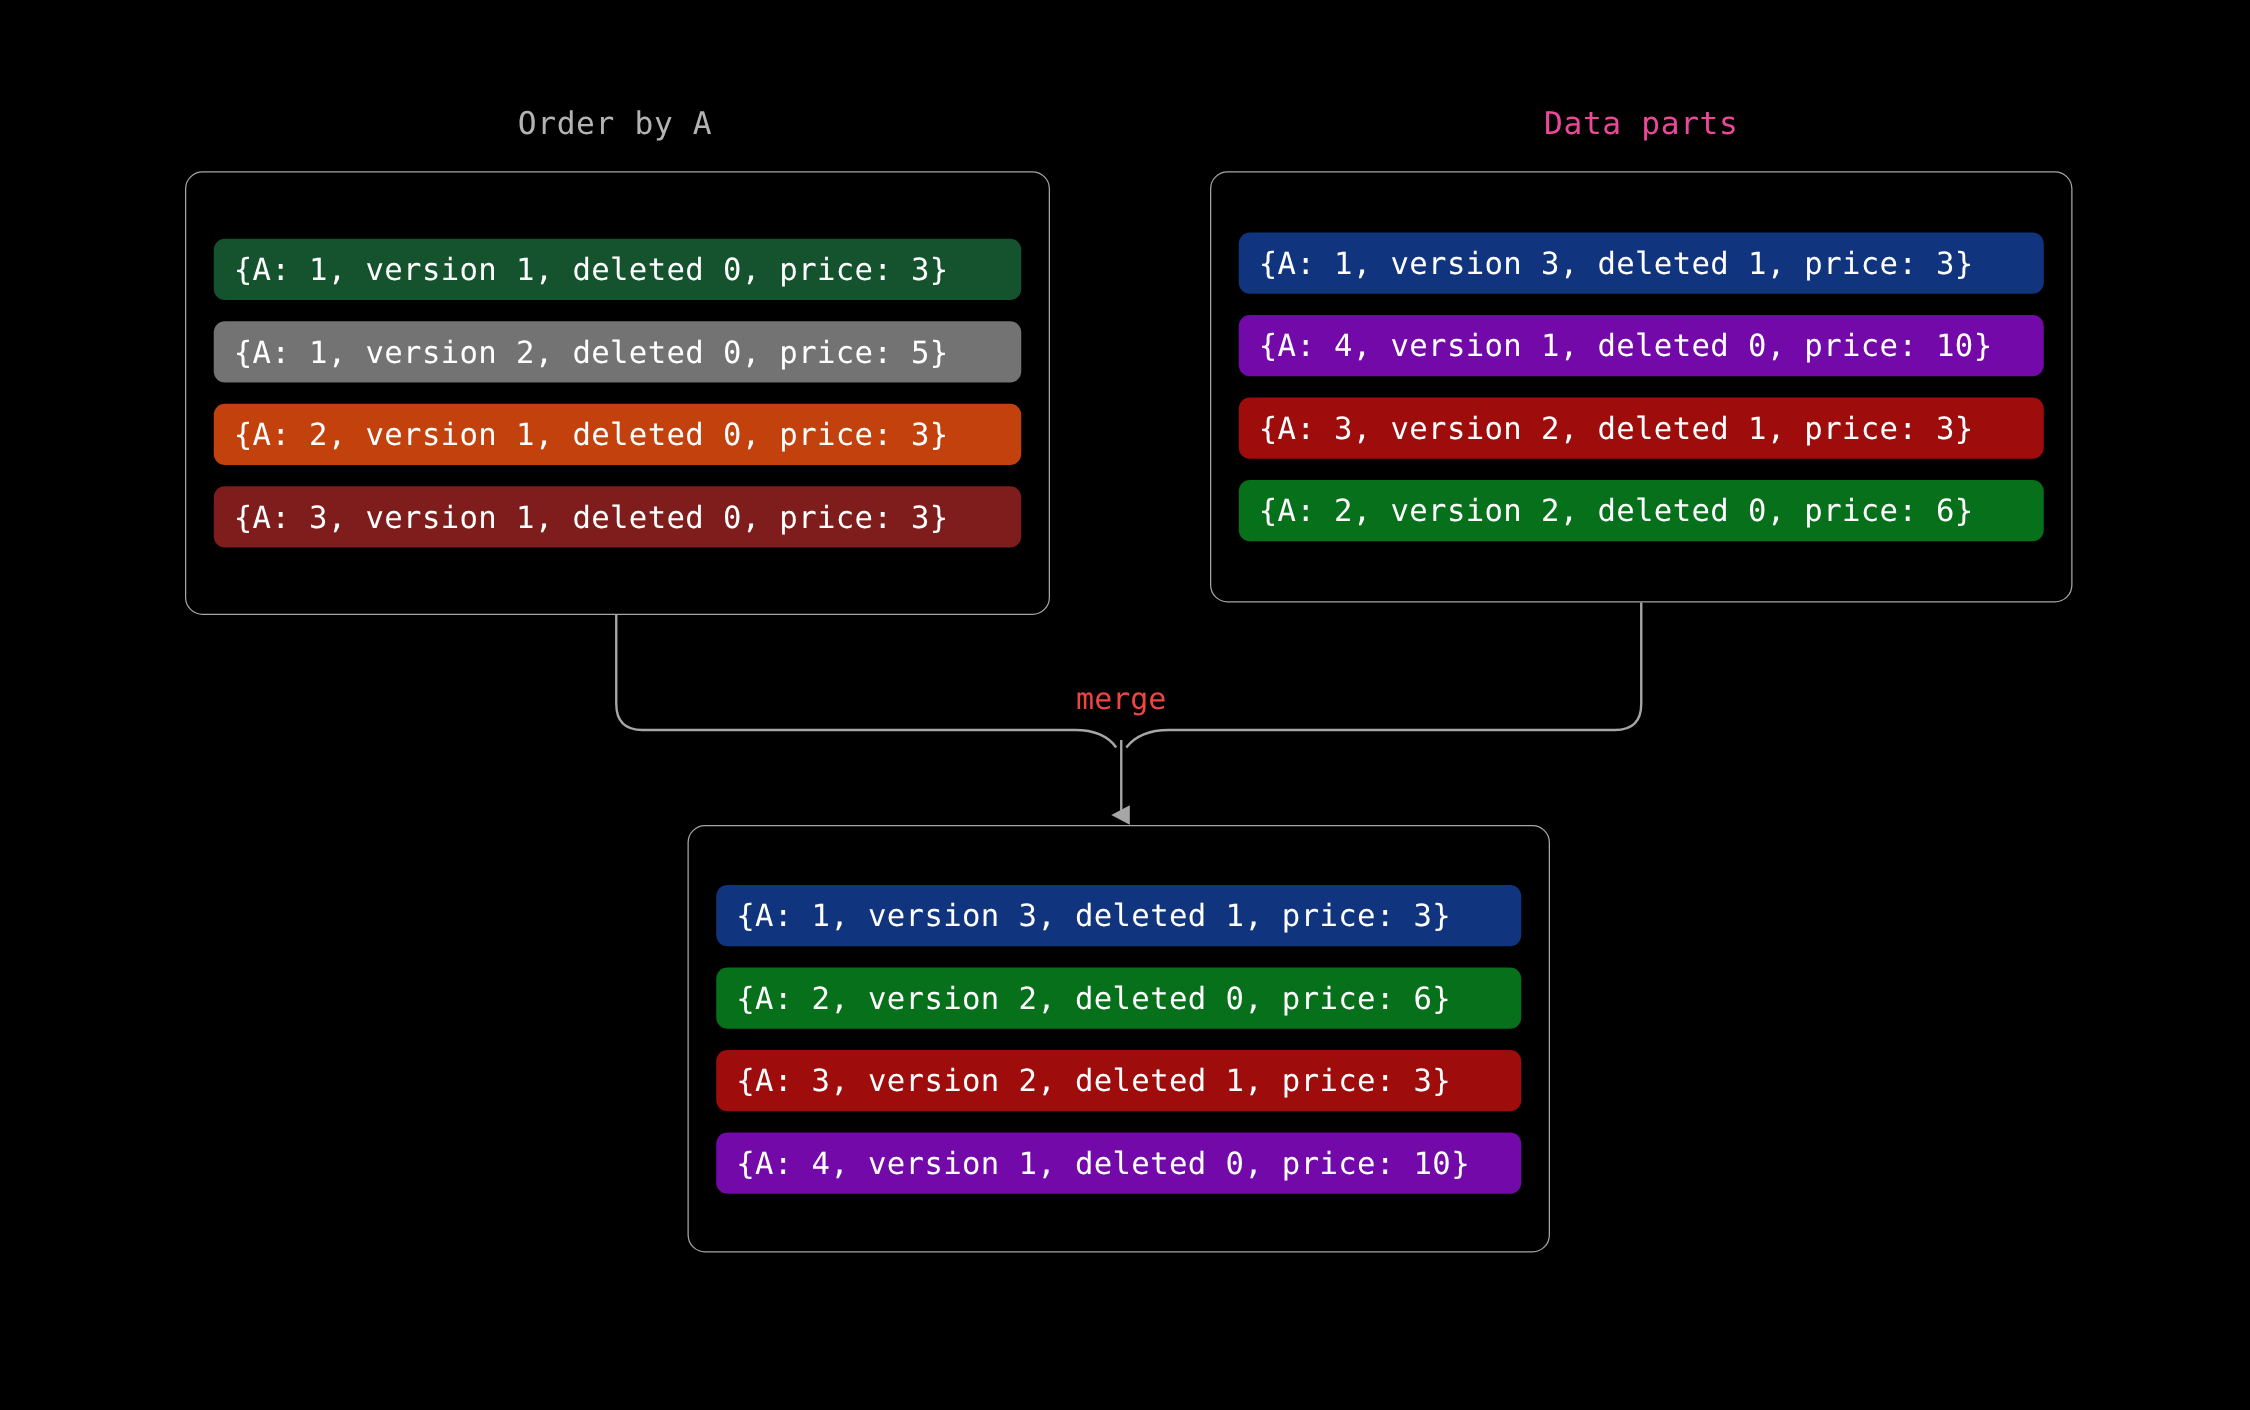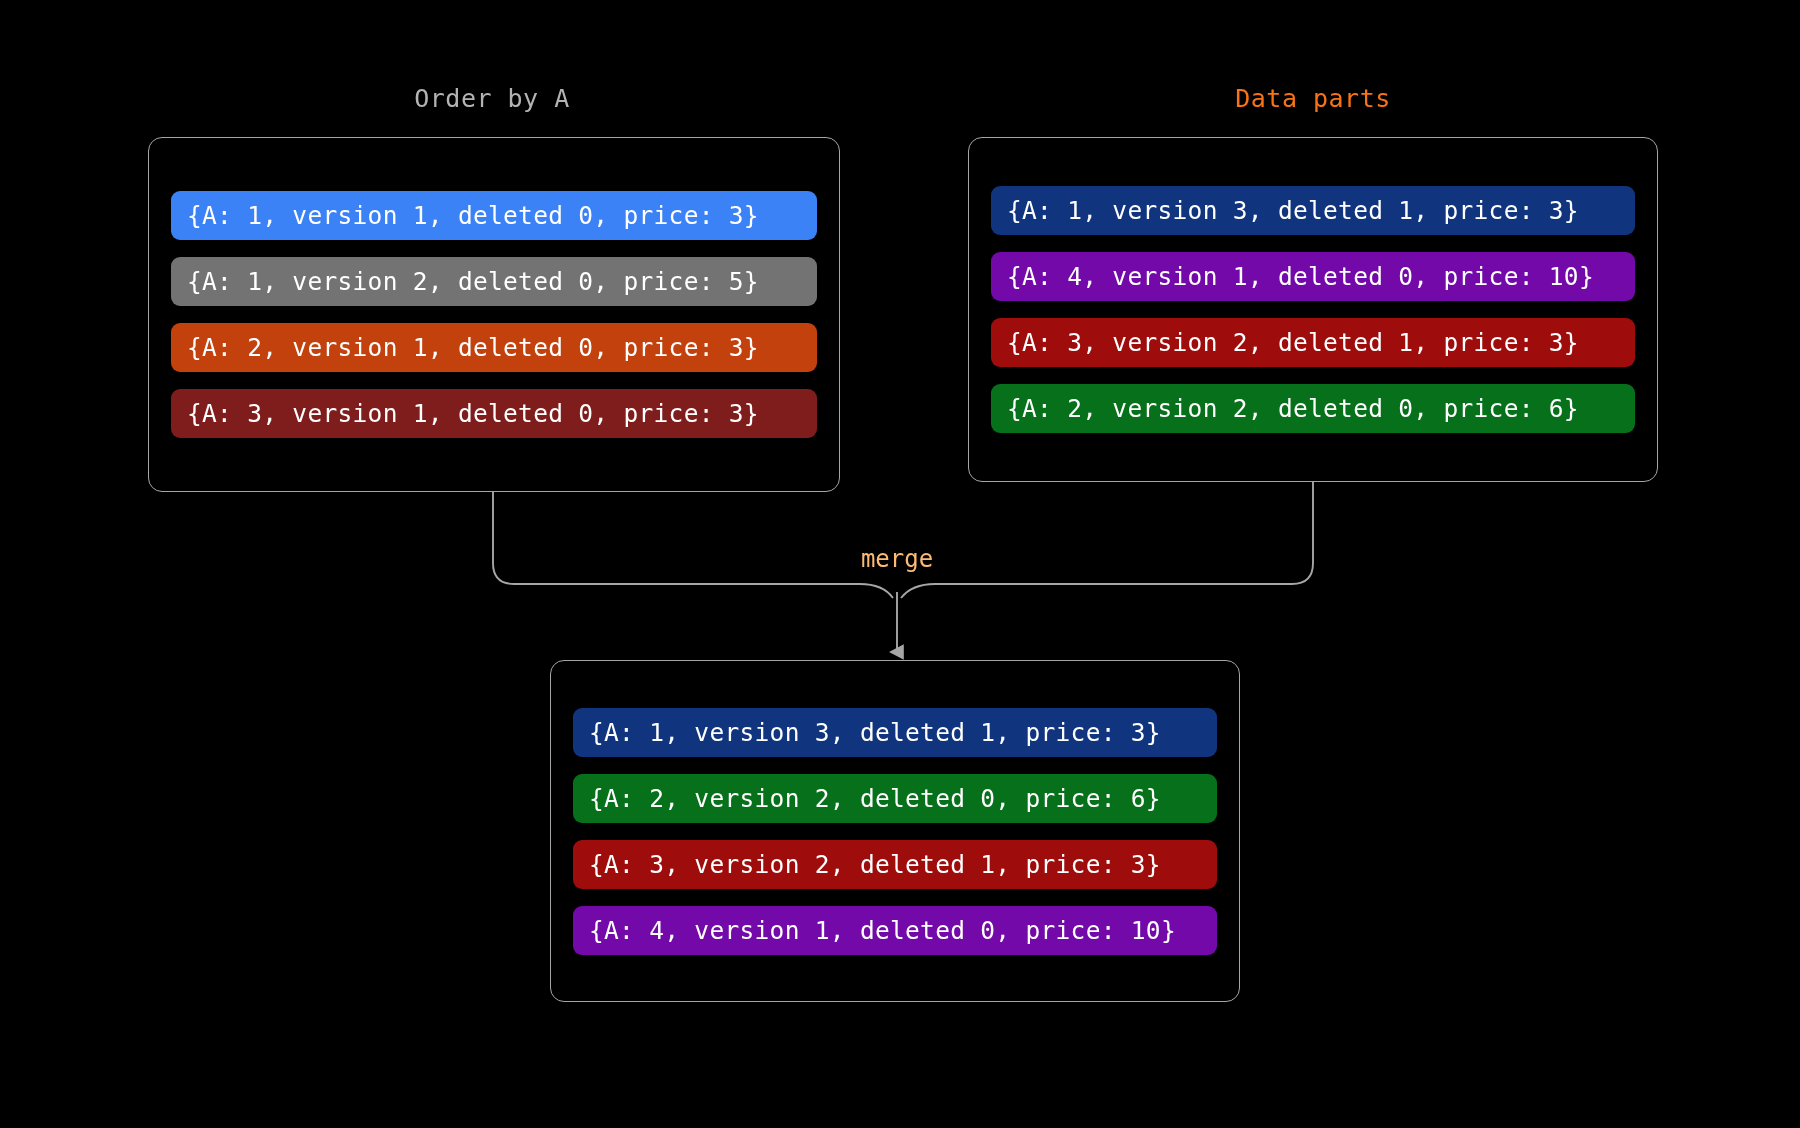--- a/index.html
+++ b/index.html
@@ -111,55 +111,55 @@
 
     <path d="M 1313 482 L 1313 563 Q 1313 584 1292 584 L 935 584 Q 912 584 901 598" fill="none" stroke="#a6a6a6" stroke-width="1.9"></path>
 
     <path d="M 897 592 L 897 652" fill="none" stroke="#a6a6a6" stroke-width="1.9" marker-end="url(#arrowhead)"></path>
   </svg>
 
   <div class="panel-title" style="left: 492px; top: 84px; color: rgb(179, 179, 179);">Order by A</div>
 
   <div class="panel" style="left: 148px; top: 137px; width: 692px; height: 355px; border-color: rgb(166, 166, 166);">
     <div class="rows">
-      <div class="record" style="background: #3b82f6;">
+      <div class="record" style="background: #14532d;">
         <span class="rec-text" style="color: rgb(255, 255, 255);">{A: 1, version 1, deleted 0, price: 3}</span>
       </div>
       <div class="record" style="background: #737373;">
         <span class="rec-text" style="color: rgb(255, 255, 255);">{A: 1, version 2, deleted 0, price: 5}</span>
       </div>
       <div class="record" style="background: #c2410c;">
         <span class="rec-text" style="color: rgb(255, 255, 255);">{A: 2, version 1, deleted 0, price: 3}</span>
       </div>
       <div class="record" style="background: #7f1d1d;">
         <span class="rec-text" style="color: rgb(255, 255, 255);">{A: 3, version 1, deleted 0, price: 3}</span>
       </div>
     </div>
   </div>
 
-  <div class="panel-title" style="left: 1313px; top: 84px; color: #f97316;">Data parts</div>
+  <div class="panel-title" style="left: 1313px; top: 84px; color: #ec4899;">Data parts</div>
 
   <div class="panel" style="left: 968px; top: 137px; width: 690px; height: 345px; border-color: rgb(166, 166, 166);">
     <div class="rows">
       <div class="record" style="background: rgb(16, 53, 126);">
         <span class="rec-text" style="color: rgb(255, 255, 255);">{A: 1, version 3, deleted 1, price: 3}</span>
       </div>
       <div class="record" style="background: rgb(114, 9, 168);">
         <span class="rec-text" style="color: rgb(255, 255, 255);">{A: 4, version 1, deleted 0, price: 10}</span>
       </div>
       <div class="record" style="background: rgb(158, 12, 12);">
         <span class="rec-text" style="color: rgb(255, 255, 255);">{A: 3, version 2, deleted 1, price: 3}</span>
       </div>
       <div class="record" style="background: rgb(6, 112, 26);">
         <span class="rec-text" style="color: rgb(255, 255, 255);">{A: 2, version 2, deleted 0, price: 6}</span>
       </div>
     </div>
   </div>
 
-  <div id="merge-label" style="left: 897px; top: 545px; color: #fdba74;">merge</div>
+  <div id="merge-label" style="left: 897px; top: 545px; color: #ef4444;">merge</div>
 
   <div class="panel" style="left: 550px; top: 660px; width: 690px; height: 342px; border-color: rgb(166, 166, 166);">
     <div class="rows">
       <div class="record" style="background: rgb(16, 53, 126);">
         <span class="rec-text" style="color: rgb(255, 255, 255);">{A: 1, version 3, deleted 1, price: 3}</span>
       </div>
       <div class="record" style="background: rgb(6, 112, 26);">
         <span class="rec-text" style="color: rgb(255, 255, 255);">{A: 2, version 2, deleted 0, price: 6}</span>
       </div>
       <div class="record" style="background: rgb(158, 12, 12);">

